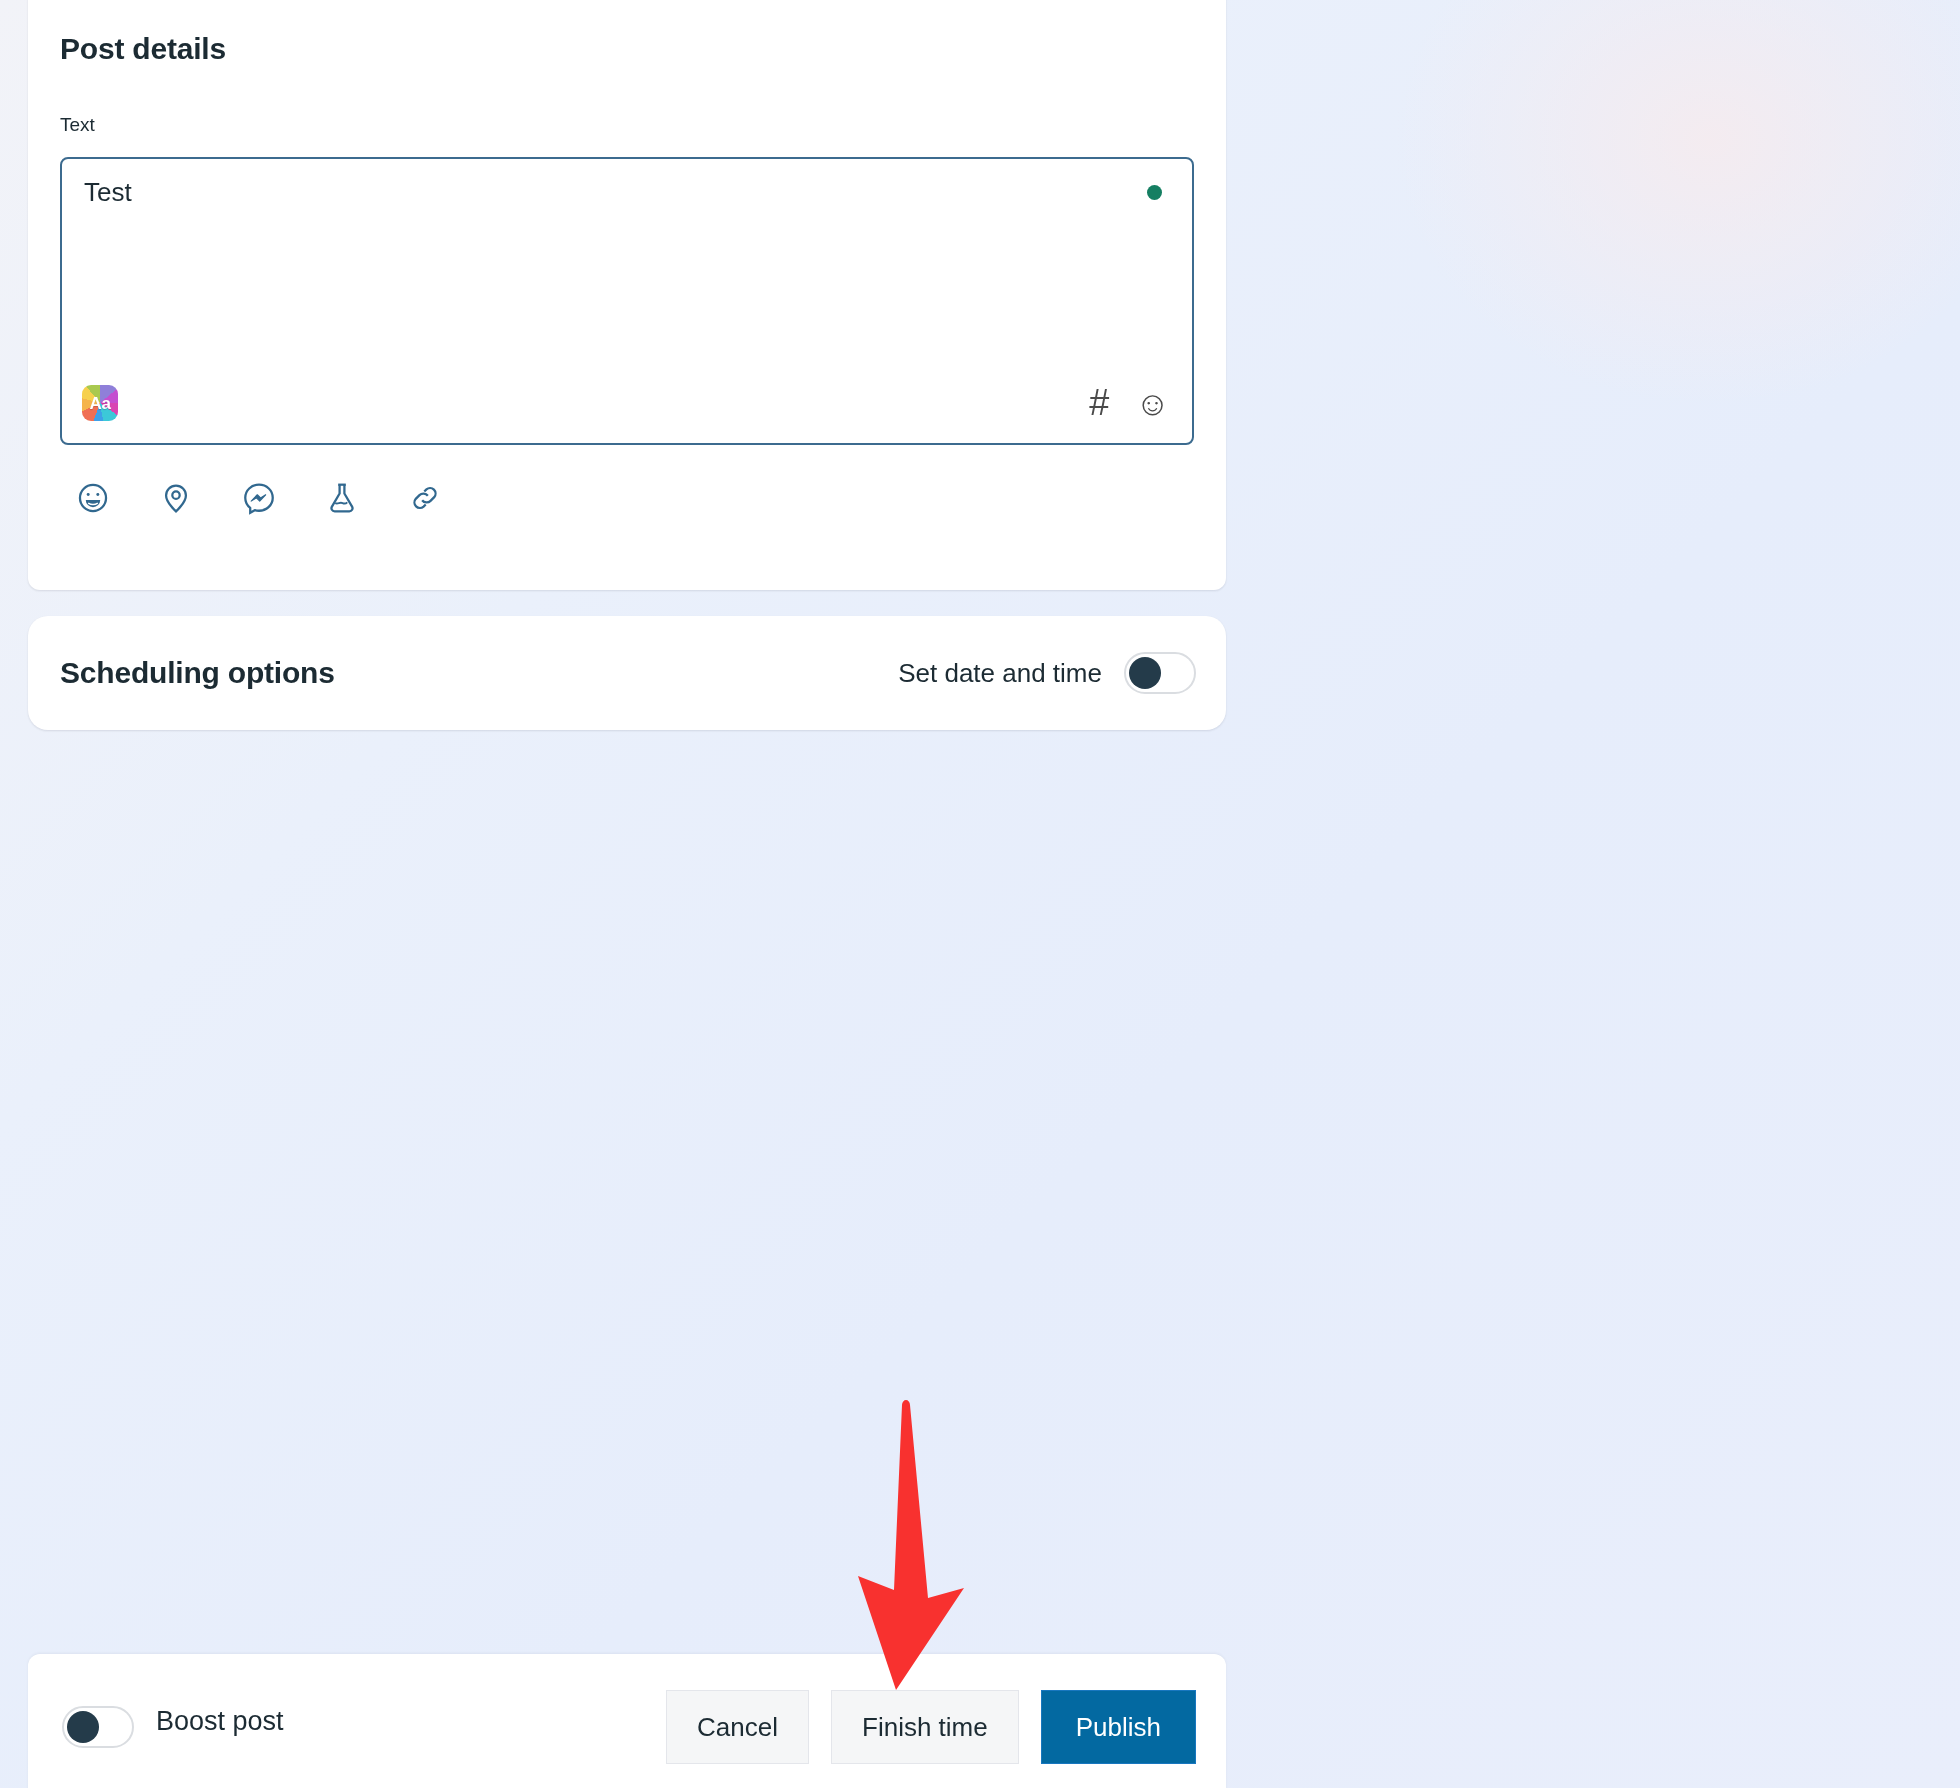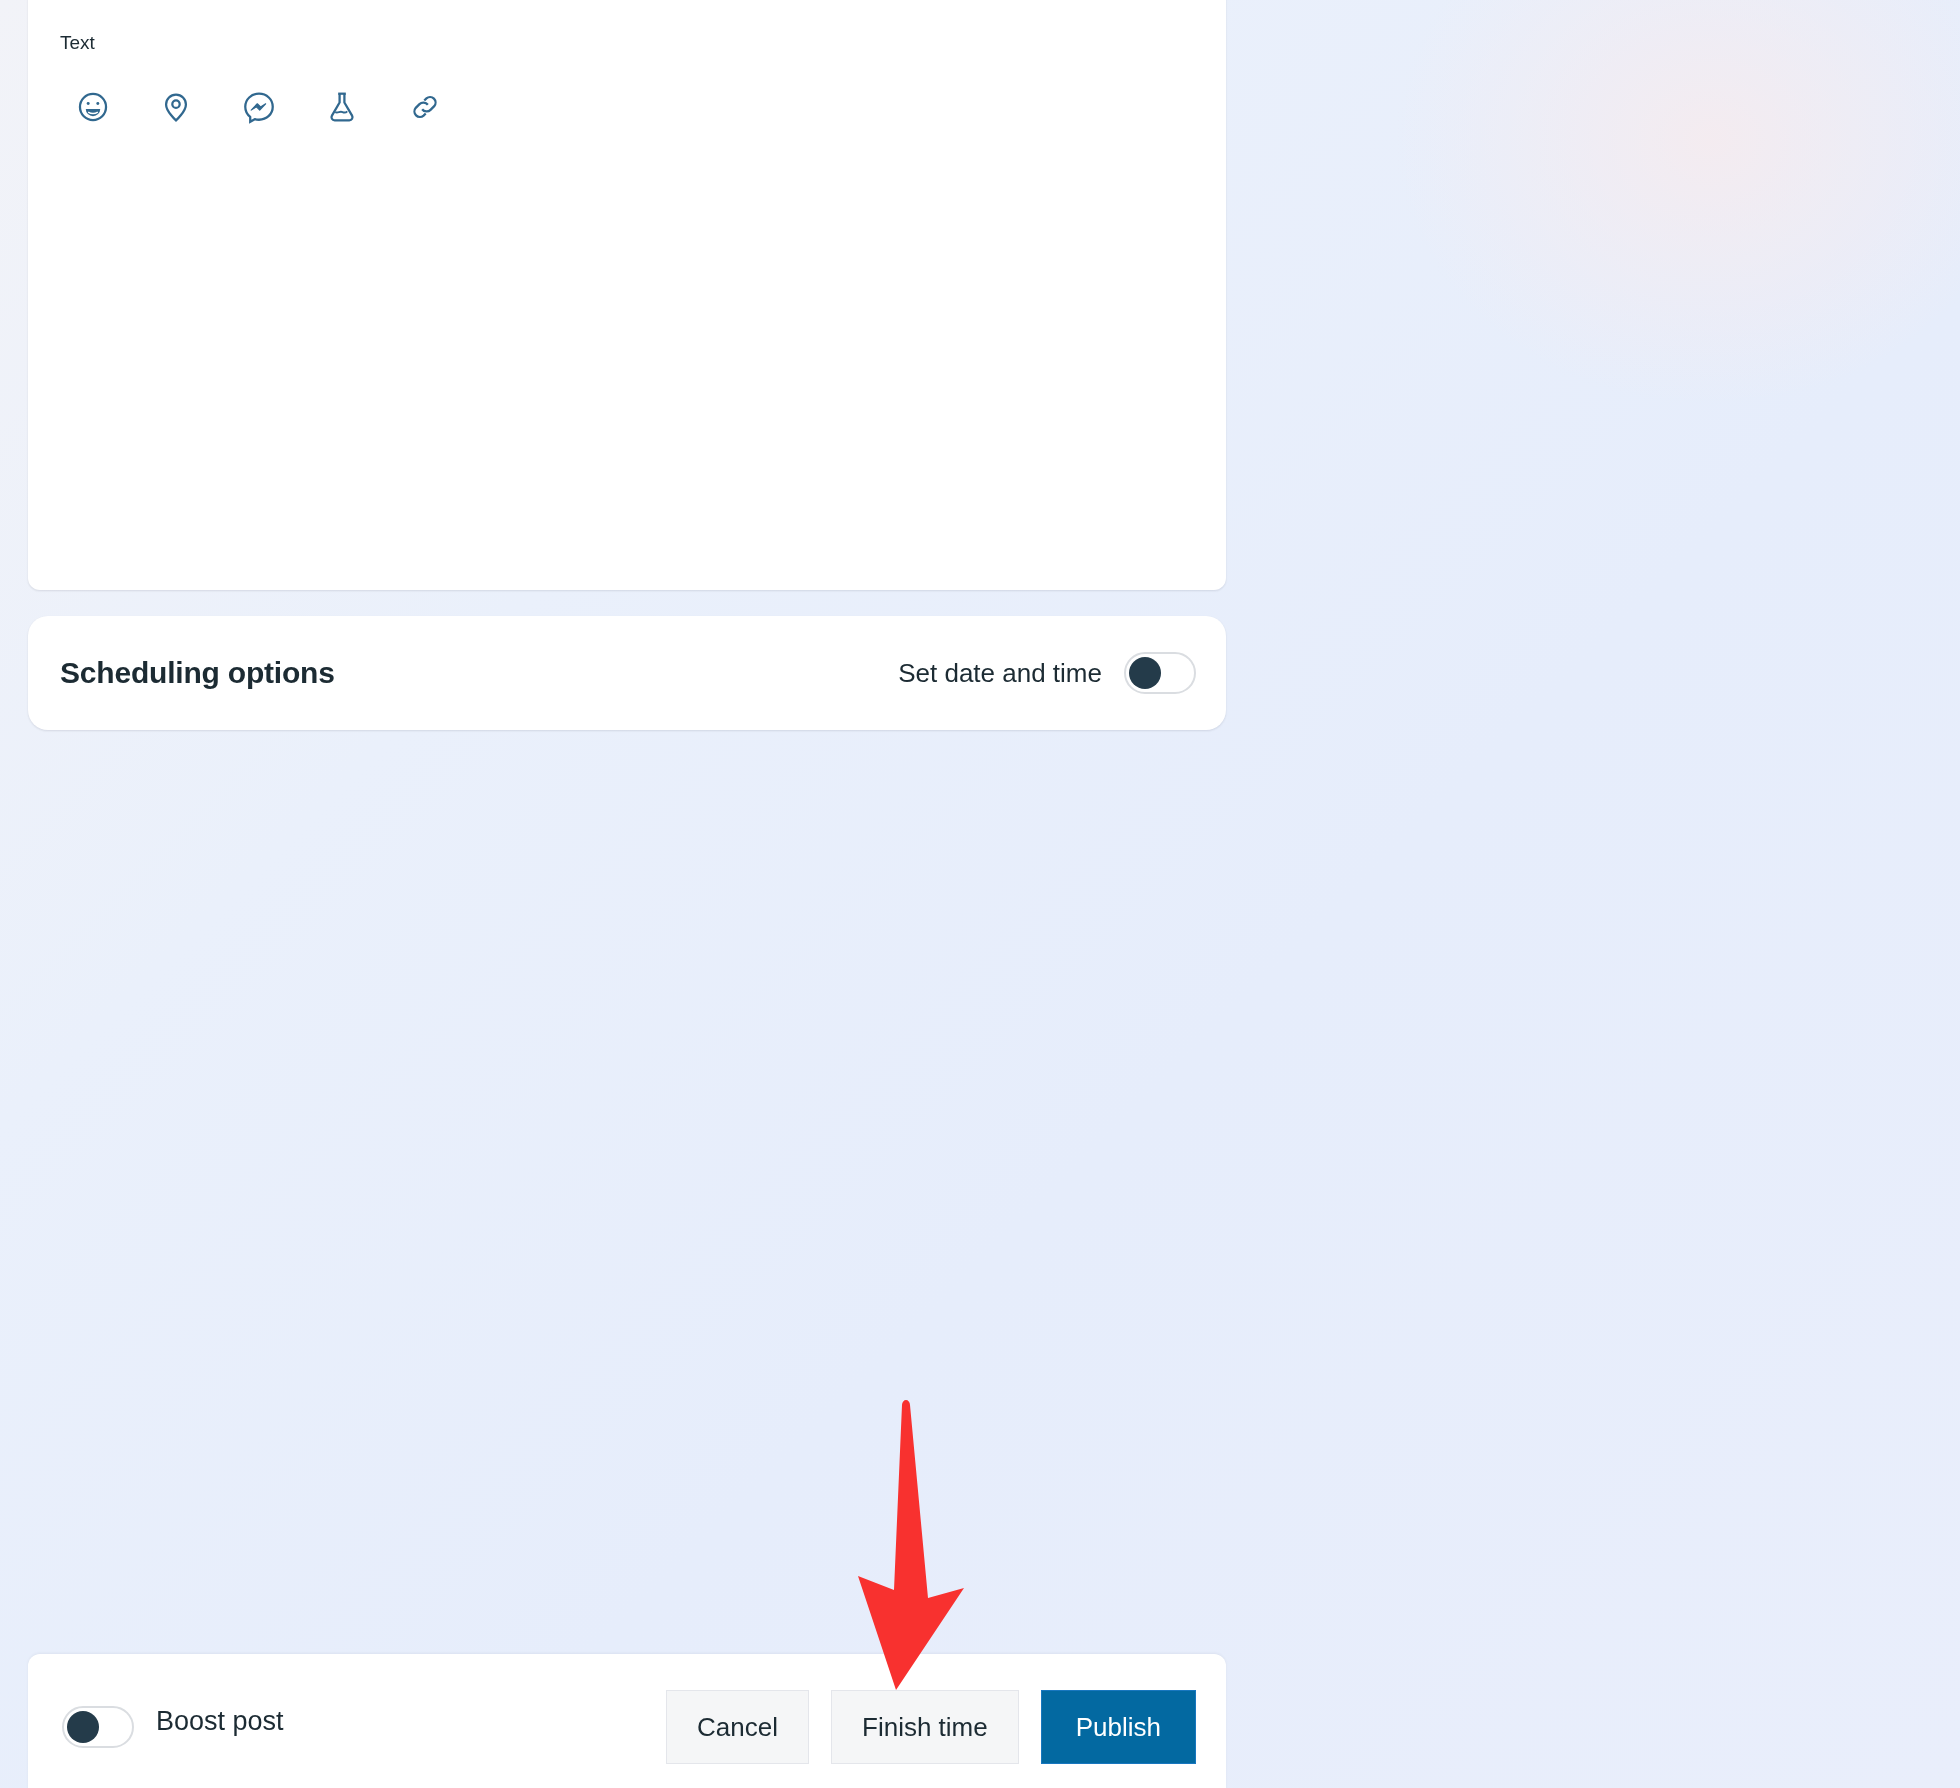--- a/index.html
+++ b/index.html
@@ -232,23 +232,38 @@
 </head>
 <body>
 
 <div class="bg-bloom"></div>
 
 <div class="app-column">
 
   <div class="card" id="post-details-card">
     <div class="card-inner">
 
+      <div class="card-title">Post details</div>
 
       <div class="field-label">Text</div>
 
+      <div class="composer">
+        <div class="composer-text">Test</div>
+        <div class="status-dot"></div>
+
+        <div class="composer-footer">
+          <div class="aa-icon">
+            <span>Aa</span>
+          </div>
+          <div class="composer-tools">
+            <div class="tool-glyph hash">#</div>
+            <div class="tool-glyph">☺</div>
+          </div>
+        </div>
+      </div>
 
       <div class="attach-row">
 
         <svg class="attach-icon" viewBox="0 0 24 24" fill="none" stroke="currentColor" stroke-width="1.6">
           <circle cx="12" cy="12" r="9.2"></circle>
           <circle cx="8.6" cy="9.6" r="1.05" fill="currentColor" stroke="none"></circle>
           <circle cx="15.4" cy="9.6" r="1.05" fill="currentColor" stroke="none"></circle>
           <path d="M6.9 13.4h10.2a5.1 5.1 0 0 1-10.2 0z" fill="currentColor" stroke="none"></path>
           <path d="M8.6 15.6c1.9 1.1 4.9 1.1 6.8 0" stroke="#ffffff" stroke-width="1.1" fill="none"></path>
         </svg>

